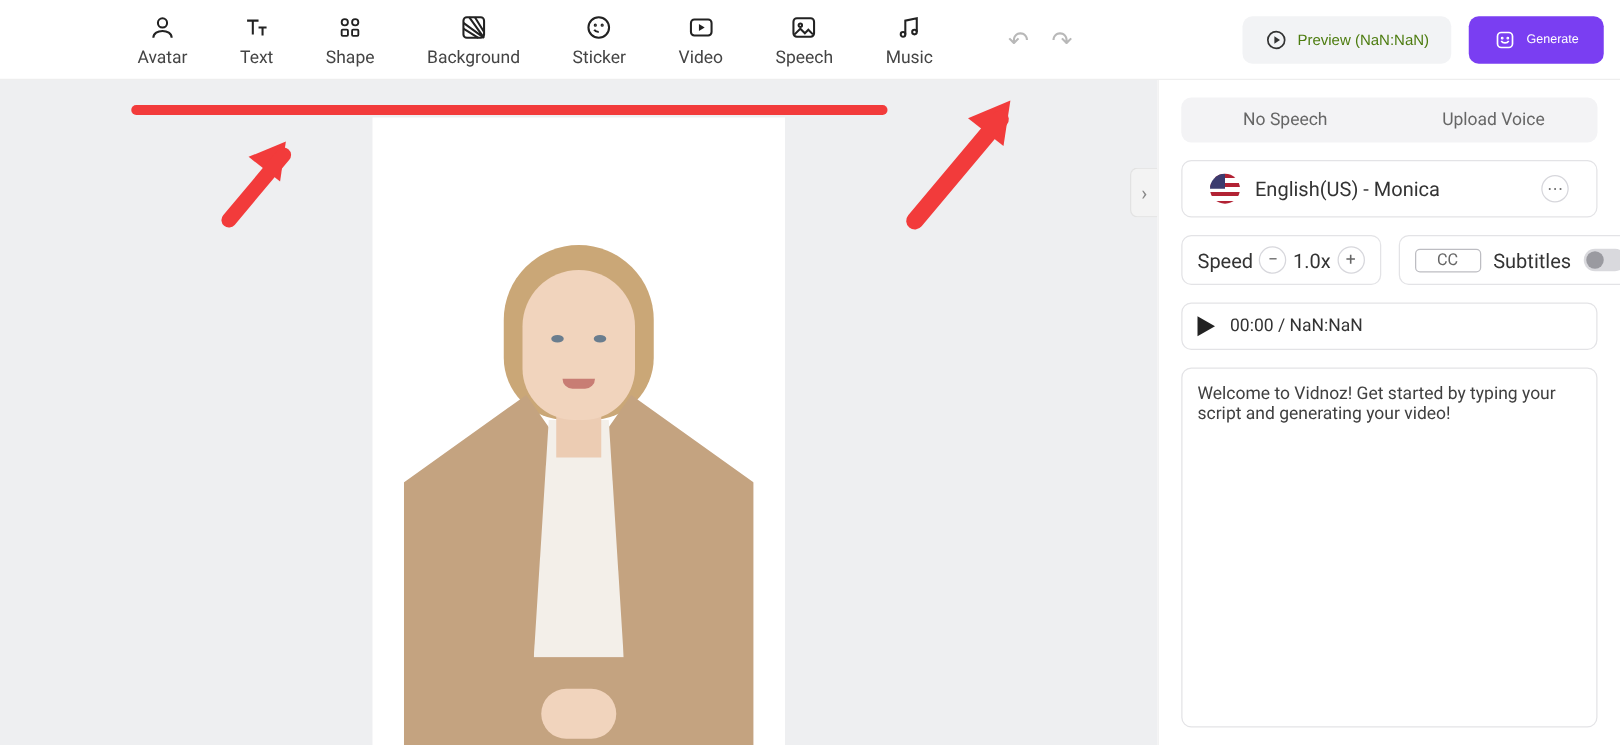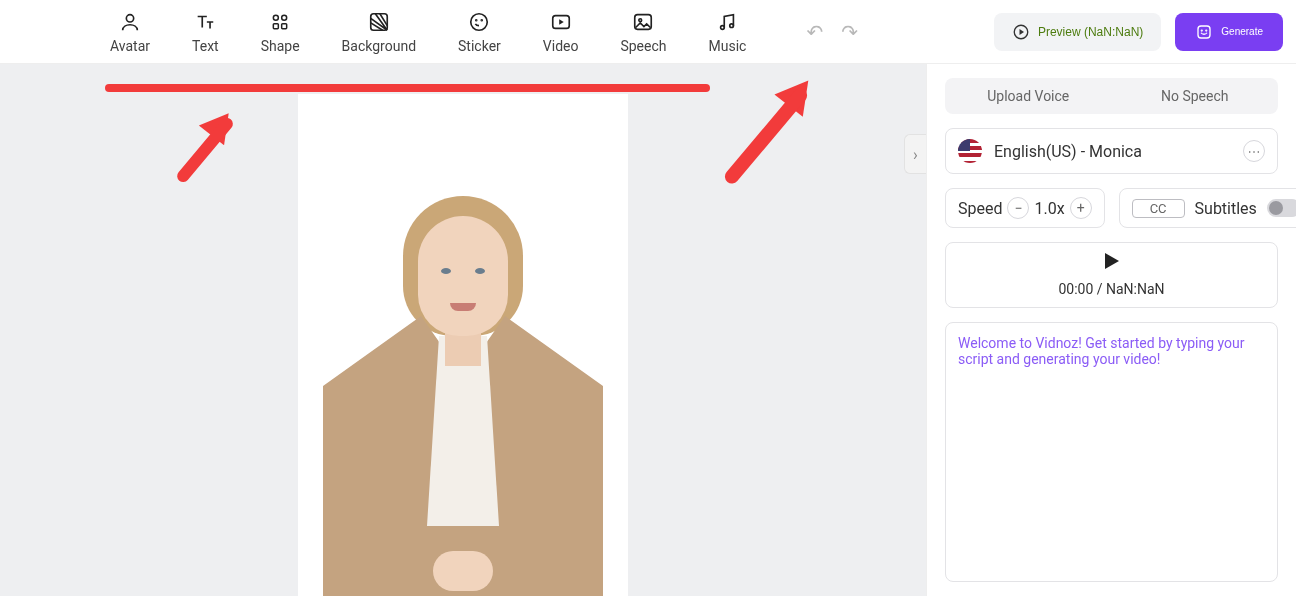--- a/index.html
+++ b/index.html
@@ -231,21 +231,21 @@
   .tab.active {
     background:#fff;
     color:#222;
     box-shadow:0 0 0 1px #e5e5e8;
     border-radius:8px;
   }
 
   .voice-row {
     border:1px solid #e3e3e6;
     border-radius:8px;
-    padding:10px 12px;
+    padding:10px 22px;
     display:flex;
     align-items:center;
     gap:12px;
     cursor:pointer;
   }
   .flag {
     width:24px;height:24px;border-radius:50%;
     background:linear-gradient(#b22234 0 15%, #fff 15% 30%, #b22234 30% 45%, #fff 45% 60%, #b22234 60% 75%, #fff 75% 90%, #b22234 90% 100%);
     position:relative;
     overflow:hidden;
@@ -266,27 +266,27 @@
   .subs-box{
     border:1px solid #e3e3e6;border-radius:8px;
     padding:8px 12px;flex:1;display:flex;align-items:center;gap:10px;
   }
   .cc{border:1px solid #bdbdc2;border-radius:4px;font-size:13px;padding:1px 17px;color:#666;}
   .toggle{margin-left:auto;width:34px;height:18px;background:#d9d9dd;border-radius:10px;position:relative;cursor:pointer;}
   .toggle::after{content:"";width:14px;height:14px;background:#9a9aa0;border-radius:50%;position:absolute;top:2px;left:2px;}
 
   .play-row{
     border:1px solid #e3e3e6;border-radius:8px;
-    padding:10px 12px;display:flex;align-items:center;gap:12px;font-size:14px;color:#333;flex-direction:column;
+    padding:10px 12px;display:flex;align-items:center;gap:12px;font-size:14px;color:#333;
   }
   .play-icon{width:0;height:0;border-top:8px solid transparent;border-bottom:8px solid transparent;border-left:14px solid #222;cursor:pointer;}
 
   .script-box{
     border:1px solid #e3e3e6;border-radius:8px;
-    padding:12px;flex:1;font-size:14px;color:#8b5cf6;min-height:180px;
+    padding:12px;flex:1;font-size:14px;color:#404040;min-height:180px;
   }
 </style>
 </head>
 <body>
 
 <div class="toolbar">
   <div class="toolbar-items">
 
     <div class="toolbar-item">
       <div class="icon-box">
@@ -422,22 +422,22 @@
       </div>
     </div>
 
     <div class="collapse-handle">
       <span>›</span>
     </div>
   </div>
 
   <div class="side-panel">
     <div class="tabs">
+      <div class="tab"><span>No Speech</span></div>
       <div class="tab"><span>Upload Voice</span></div>
-      <div class="tab"><span>No Speech</span></div>
     </div>
 
     <div class="voice-row">
       <div class="flag"></div>
       <span>English(US) - Monica</span>
       <div class="more">⋯</div>
     </div>
 
     <div class="row2">
       <div class="speed-box">

